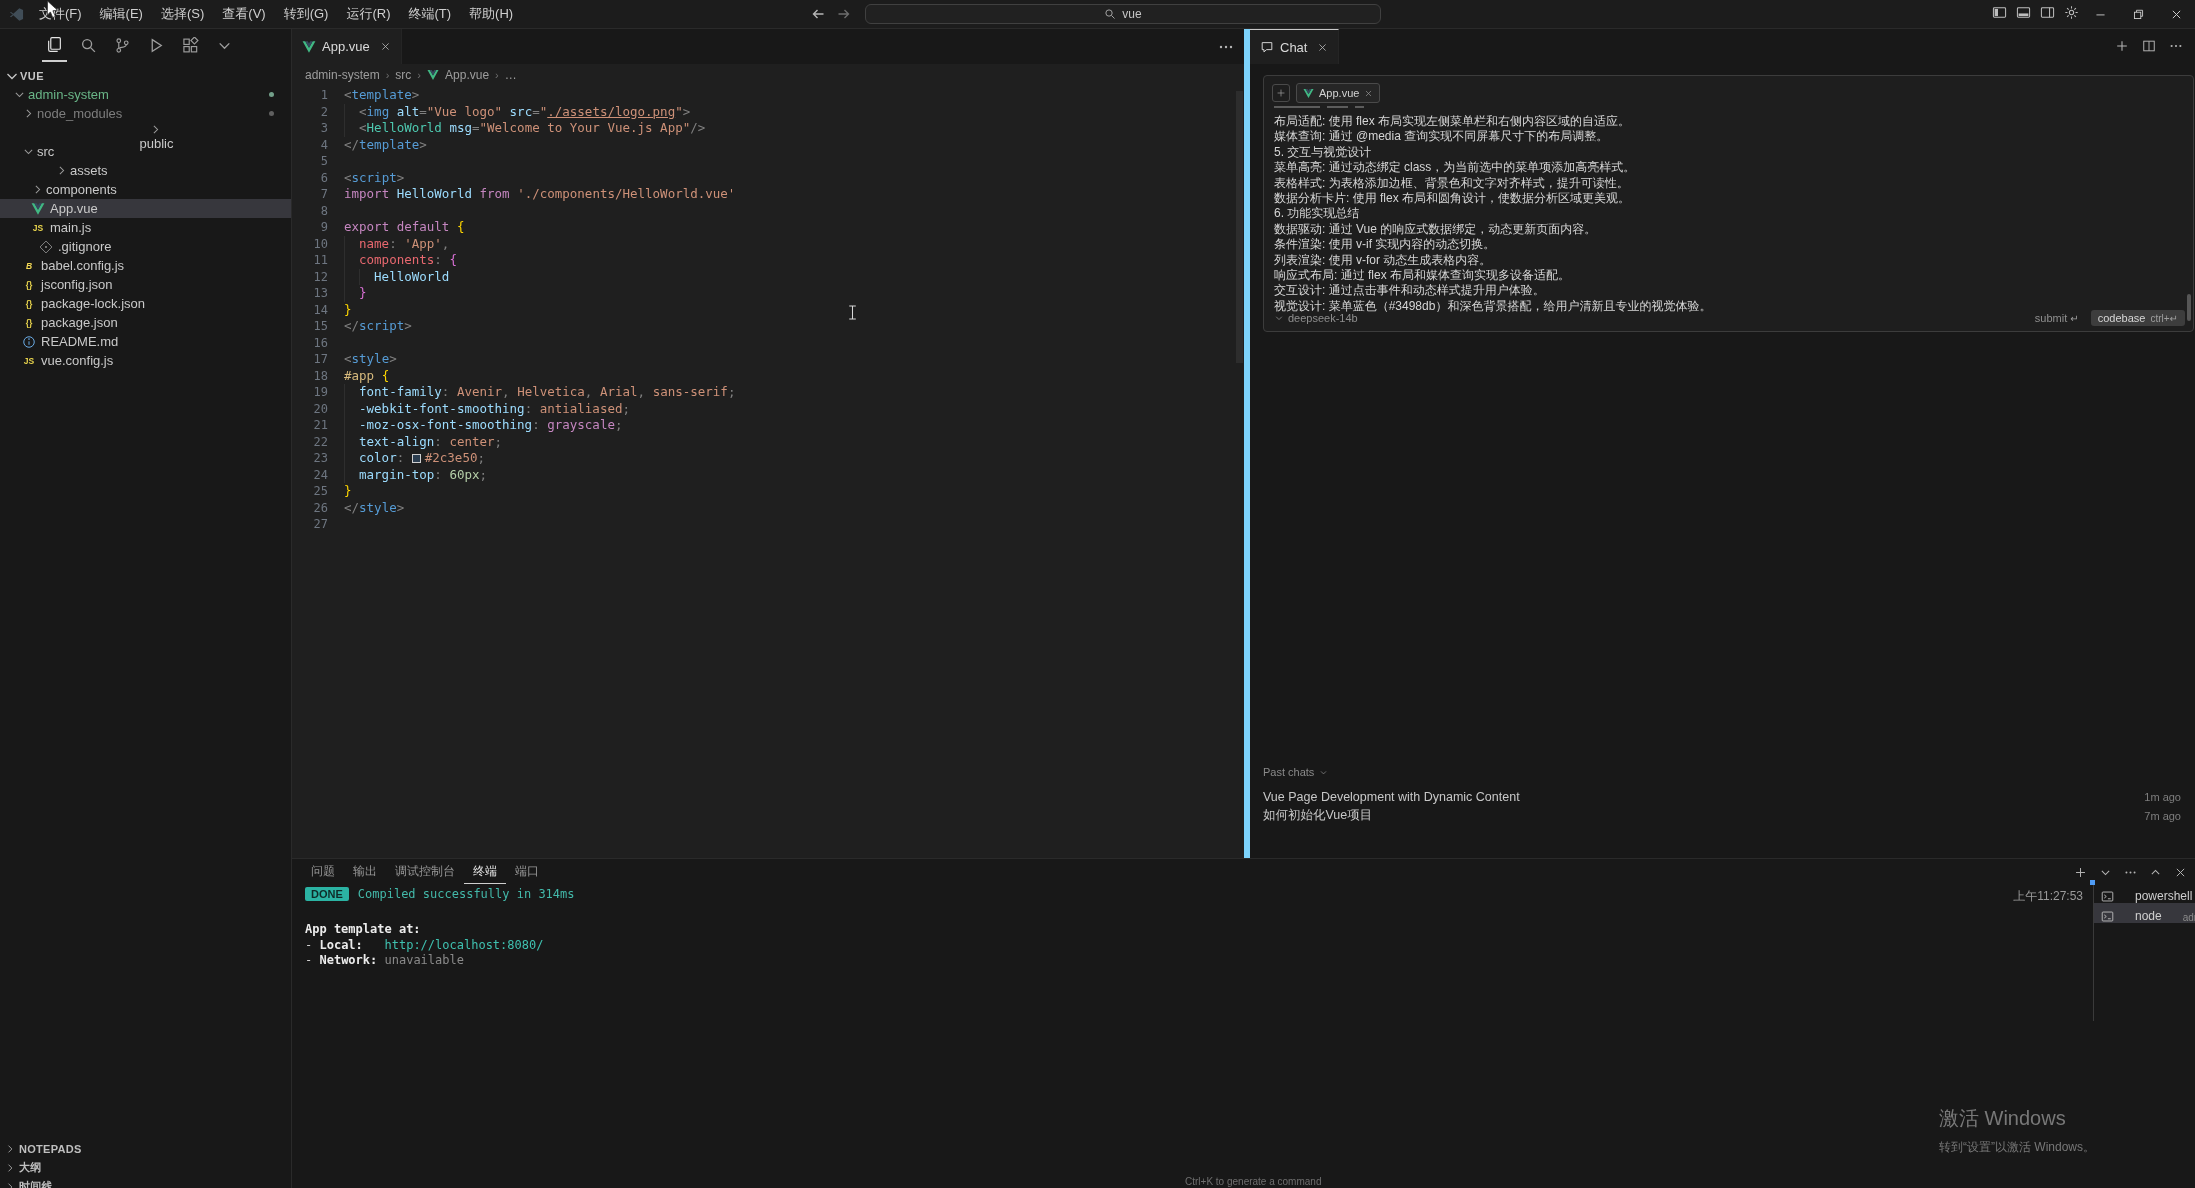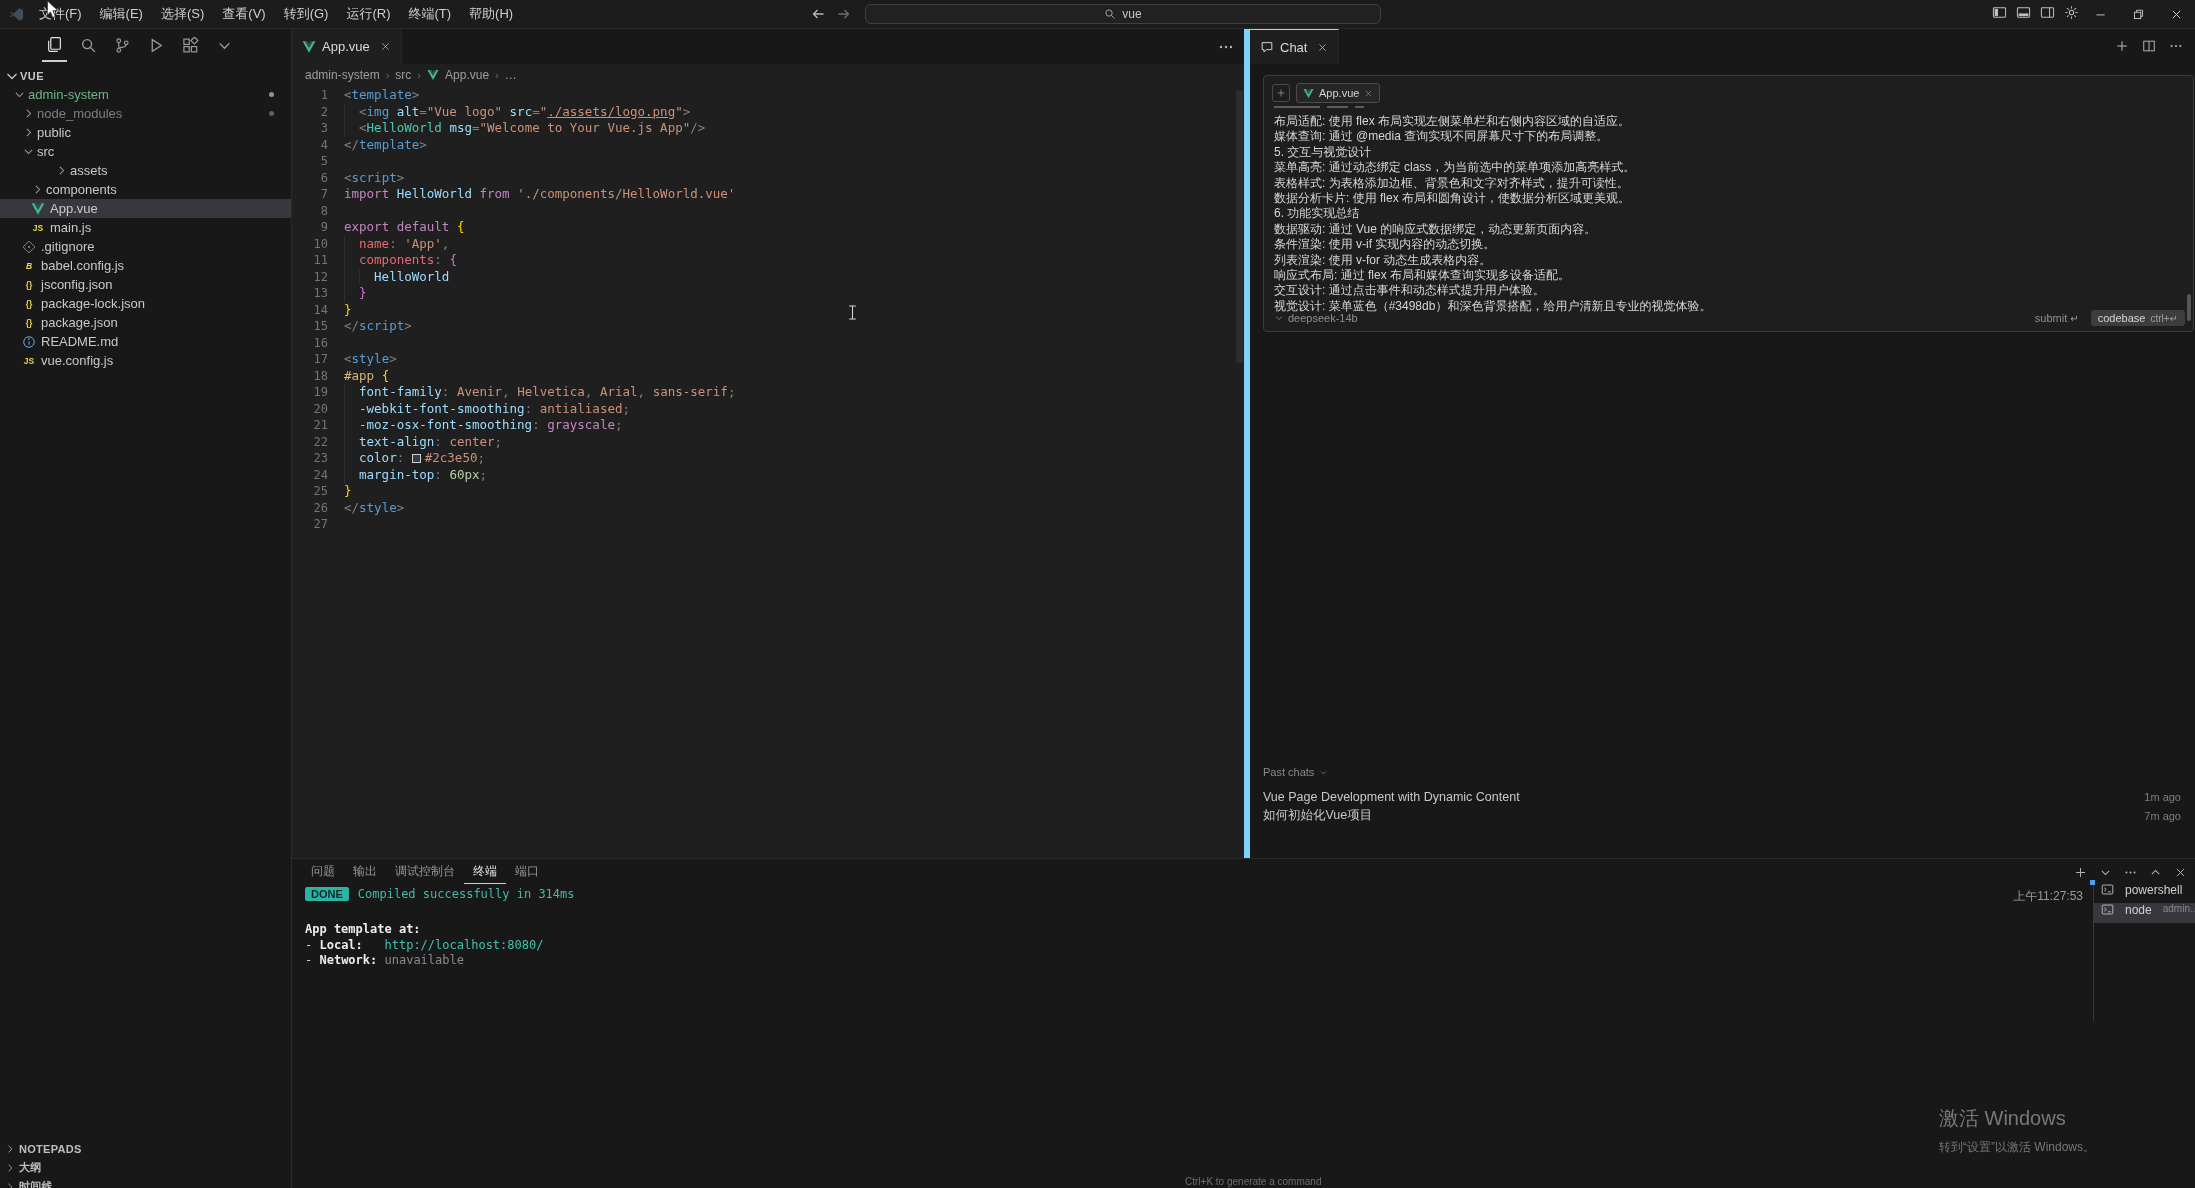--- a/index.html
+++ b/index.html
@@ -107,21 +107,21 @@
   .panel-icons{position:absolute;right:8px;top:6px;display:flex;gap:12px;color:#b5b5b5}
   .panel-icons .ic{width:13px;height:13px}
   .done-row{position:absolute;left:13px;top:28px;display:flex;align-items:center;gap:9px;font-family:"DejaVu Sans Mono","Liberation Mono",monospace;font-size:12px}
   .done-badge{background:#2bb3a3;color:#0f2b28;padding:1px 6px;border-radius:2px;font-size:11px;font-weight:bold;font-family:"Liberation Sans",sans-serif}
   .done-text{color:#43b9aa}
   .ptime{position:absolute;right:112px;top:29px;font-size:12px;color:#9a9a9a}
   .term-out{position:absolute;left:13px;top:63px;font-family:"DejaVu Sans Mono","Liberation Mono",monospace;font-size:12px}
   .tol{height:15.5px;line-height:15.5px;white-space:pre}
   .t-pl{color:#cfcfcf}.t-b{color:#ececec;font-weight:bold}.t-link{color:#3fc1b0}.t-dim{color:#8a8a8a}
   .term-list{position:absolute;right:0;top:22px;width:102px;border-left:1px solid #3a3a3a;padding-top:2px;height:140px}
-  .trow{display:flex;align-items:flex-start;gap:11px;padding-left:7px;height:20px;font-size:12px;color:#cfcfcf;white-space:nowrap;overflow:hidden}
+  .trow{display:flex;align-items:flex-end;gap:21px;padding-left:7px;height:20px;font-size:12px;color:#cfcfcf;white-space:nowrap;overflow:hidden}
   .trow.sel{background:#37373d}
   .trow .ic{width:13px;height:13px;color:#c0c0c0}
   .trow .detail{font-size:10px;color:#8a8a8a}
   .focus-dot{position:absolute;right:100px;top:21px;width:5px;height:5px;background:#4f9cf5}
   .hint{position:absolute;left:893px;bottom:1px;font-size:10px;color:#6f6f6f}
   .watermark{position:absolute;right:100px;top:246px;color:#787878}
   .wm1{font-size:20px}
   .wm2{font-size:12px;margin-top:7px}
 </style>
 </head>
@@ -295,21 +295,21 @@
           </div>
           <div class="row" style="padding-left: 22px;">
             <span class="ic chev">
               <svg viewBox="0 0 16 16" fill="none" stroke="currentColor" stroke-width="1.1">
                 <path d="M6 3.5l4.5 4.5L6 12.5" stroke-width="1.3"></path>
               </svg>
             </span>
             <span class="lbl muted">node_modules</span>
             <span class="badge-dot" style="background: rgb(96, 96, 96);"></span>
           </div>
-          <div class="row" style="padding-left: 22px;">
+          <div class="row" style="padding-left: 22px; flex-direction: column;">
             <span class="ic chev">
               <svg viewBox="0 0 16 16" fill="none" stroke="currentColor" stroke-width="1.1">
                 <path d="M6 3.5l4.5 4.5L6 12.5" stroke-width="1.3"></path>
               </svg>
             </span>
             <span class="lbl">public</span>
           </div>
           <div class="row" style="padding-left: 22px;">
             <span class="ic chev">
               <svg viewBox="0 0 16 16" fill="none" stroke="currentColor" stroke-width="1.1">
@@ -340,21 +340,21 @@
                 <path d="M1 1h4.6L12 12.2 18.4 1H23L12 21z" fill="#41b883"></path>
                 <path d="M5.6 1L12 12.2 18.4 1h-4.2L12 4.9 9.8 1z" fill="#35495e"></path>
               </svg>
             </span>
             <span class="lbl">App.vue</span>
           </div>
           <div class="row" style="padding-left: 31px;">
             <span class="txtic ficon" style="color: rgb(232, 212, 77);">JS</span>
             <span class="lbl">main.js</span>
           </div>
-          <div class="row" style="padding-left: 22px;">
+          <div class="row" style="padding-left: 39px;">
             <span class="ic ficon">
               <svg viewBox="0 0 16 16" fill="none" stroke="#8a8a8a">
                 <rect x="3.2" y="3.2" width="9.6" height="9.6" transform="rotate(45 8 8)"></rect>
                 <circle cx="8" cy="8" r="1.2" fill="#8a8a8a" stroke="none"></circle>
               </svg>
             </span>
             <span class="lbl">.gitignore</span>
           </div>
           <div class="row" style="padding-left: 22px;">
             <span class="txtic ficon" style="color: rgb(245, 218, 85); font-style: italic;">B</span>

